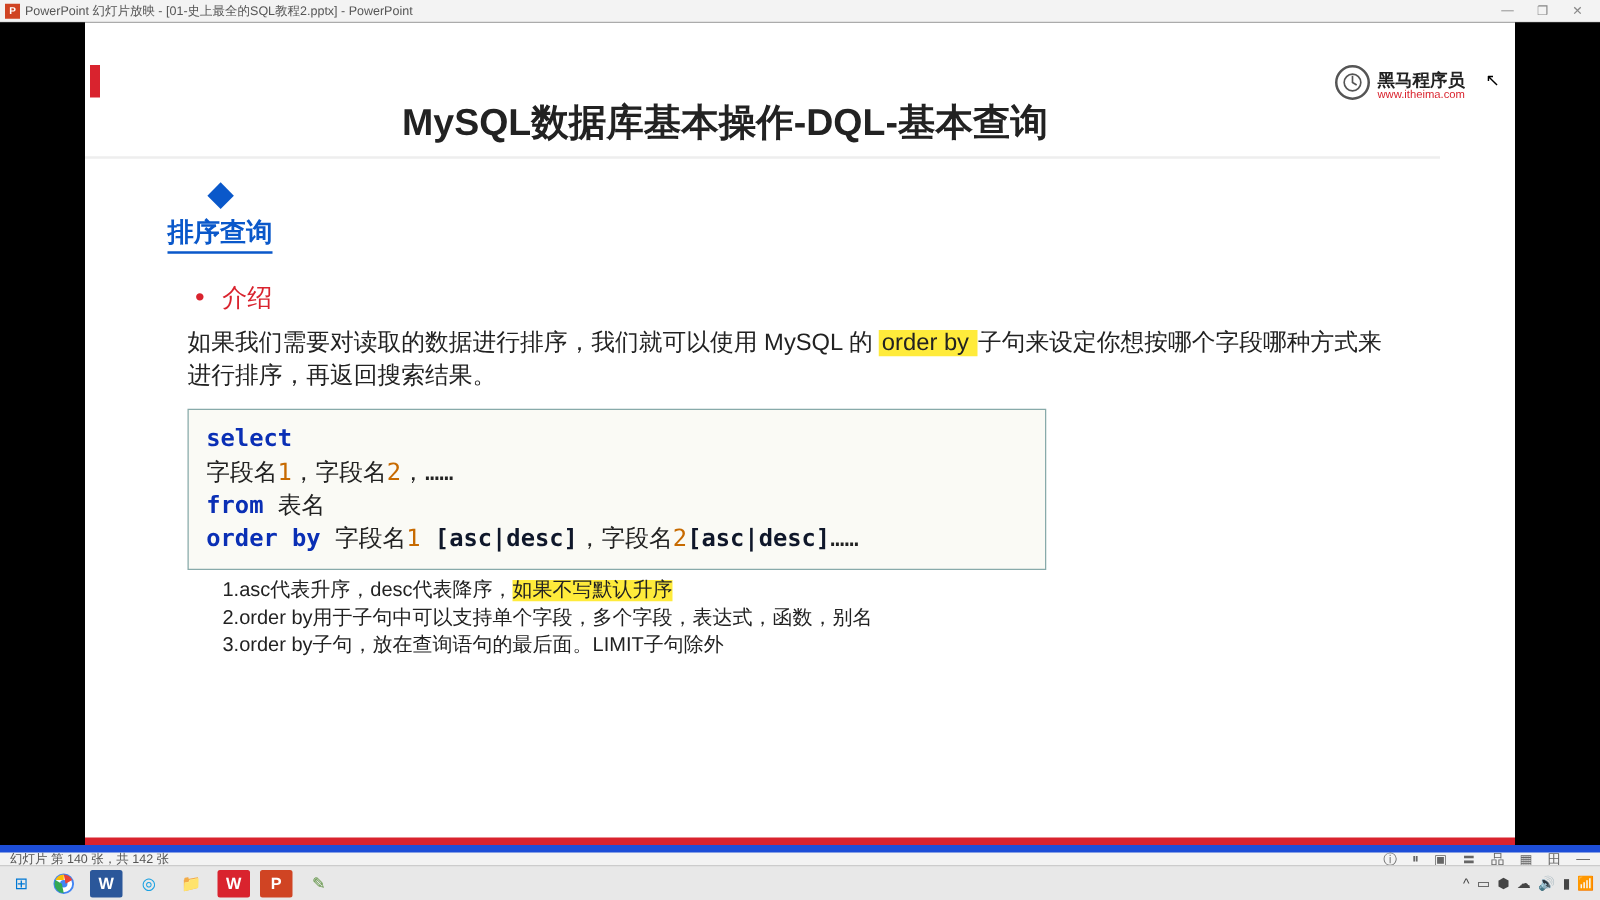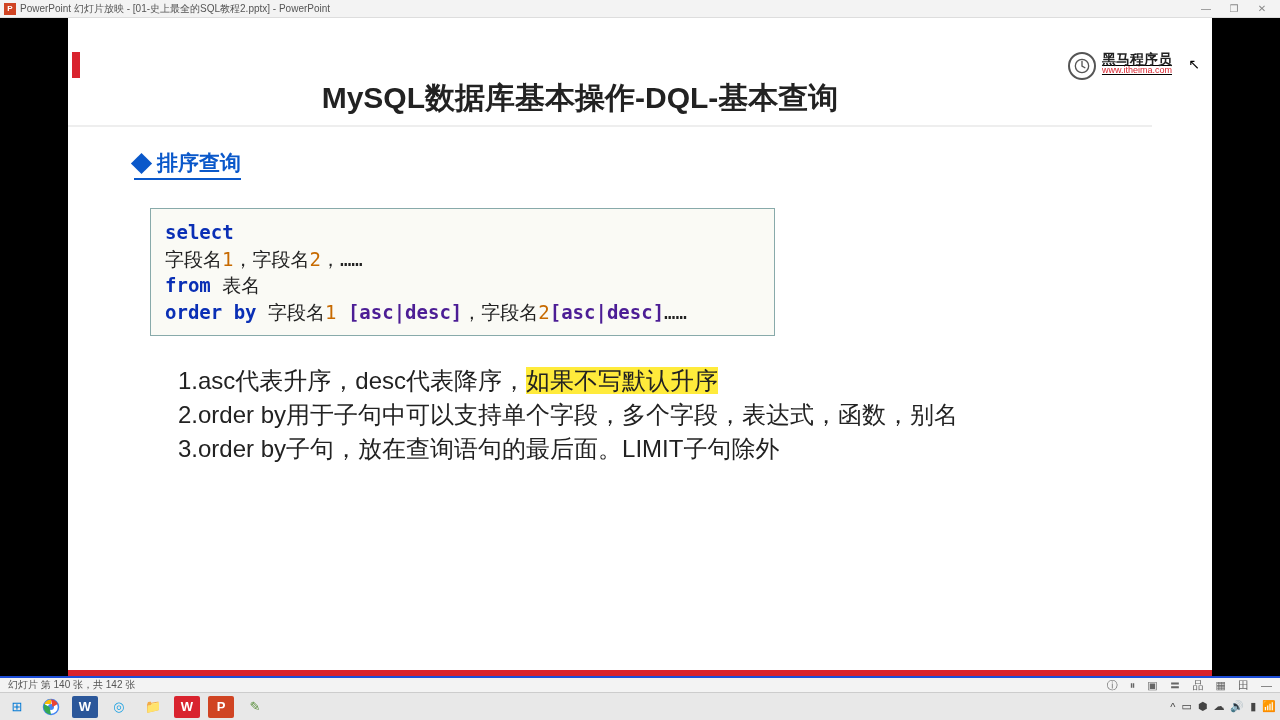--- a/index.html
+++ b/index.html
@@ -14,51 +14,51 @@
 
   
   .stage { flex: 1; display: flex; background: #000; position: relative; }
   .blackbar { width: 68px; background: #000; }
   .slide { flex: 1; background: #fff; position: relative; overflow: hidden; }
 
   
   .slide-header { display: flex; align-items: center; padding: 28px 60px 6px 0; border-bottom: 2px solid #eee; margin: 0 60px 0 0; flex-direction: column; }
   .red-bar { width: 8px; height: 26px; background: #d9232e; margin-left: 4px; margin-right: 56px; margin-top: 6px; align-self: flex-start; }
   .main-title { font-size: 30px; font-weight: 700; color: #222; letter-spacing: 0px; }
-  .brand { position: absolute; right: 40px; top: 34px; display: flex; align-items: flex-start; gap: 6px; text-decoration: underline; }
+  .brand { position: absolute; right: 40px; top: 34px; display: flex; align-items: flex-end; gap: 6px; }
   .brand-logo { width: 28px; height: 28px; border: 2px solid #555; border-radius: 50%; display: flex; align-items: center; justify-content: center; }
   .brand-logo svg { width: 16px; height: 16px; }
   .brand-text { display: flex; flex-direction: column; line-height: 1; }
   .brand-cn { font-size: 14px; font-weight: 700; color: #222; }
   .brand-url { font-size: 9px; color: #d9232e; }
 
   .content { padding: 22px 60px 0 52px; }
-  .section-h { display: flex; align-items: center; gap: 8px; color: #0a58ca; font-size: 21px; font-weight: 700; border-bottom: 2px solid #0a58ca; display: inline-flex; padding-bottom: 1px; margin-bottom: 22px; margin-left: 14px;}
+  .section-h { display: flex; align-items: center; gap: 8px; color: #0a58ca; font-size: 21px; font-weight: 700; border-bottom: 2px solid #0a58ca; display: inline-flex; padding-bottom: 1px; margin-bottom: 22px; margin-left: 14px; flex-direction: column;}
   .section-h .diamond { width: 15px; height: 15px; background: #0a58ca; transform: rotate(45deg); }
 
   .sub-h { color: #d9232e; font-size: 20px; margin-left: 36px; margin-bottom: 10px; }
   .sub-h::before { content: "•"; color: #d9232e; margin-right: 14px; font-size: 22px; }
 
   .para { font-size: 19px; color: #222; line-height: 1.35; margin: 0 40px 14px 30px; }
   .para .hl { background: #ffeb3b; padding: 0 2px; }
 
-  .codebox { border: 1.5px solid #8aa; background: #fafaf5; margin: 6px 0 28px 30px; padding: 10px 14px; width: 625px; font-family: "Consolas", monospace; font-size: 19px; line-height: 1.4; }
+  .codebox { border: 1.5px solid #8aa; background: #fafaf5; margin: 6px 0 6px 30px; padding: 10px 14px; width: 687px; font-family: "Consolas", monospace; font-size: 19px; line-height: 1.4; }
   .kw { color: #0a2fb5; font-weight: 700; }
   .num { color: #c76a00; }
-  .brk { color: #4c1d95; font-weight: 600; }
+  .brk { color: #0f172a; font-weight: 600; }
   .txt { color: #222; }
 
-  .feat-list { margin-left: 58px; font-size: 24px; color: #222; line-height: 1.4; }
+  .feat-list { margin-left: 58px; font-size: 16px; color: #222; line-height: 1.4; }
   .feat-list .hl2 { background: #ffeb3b; }
 
   .slide-footer { position: absolute; bottom: 0; left: 0; right: 0; height: 6px; background: #d9232e; }
   .cursor { position: absolute; right: 12px; top: 38px; font-size: 14px; color: #000; }
 
   
-  .statusbar { height: 16px; background: #f3f3f3; display: flex; align-items: center; font-size: 10px; color: #555; padding: 0 8px; border-top: 2px solid #1d4ed8; text-align: center; }
+  .statusbar { height: 16px; background: #f3f3f3; display: flex; align-items: center; font-size: 10px; color: #555; padding: 0 8px; border-top: 6px solid #1d4ed8; text-align: center; }
   .statusbar .spacer { flex: 1; }
   .statusbar .sb-icon { margin-left: 12px; color: #666; font-size: 11px; }
 
   
   .taskbar { height: 28px; background: #e8e8e8; border-top: 1px solid #ccc; display: flex; align-items: center; padding: 0 4px; gap: 8px; }
   .taskbar .tb-item { width: 26px; height: 22px; display: flex; align-items: center; justify-content: center; font-size: 13px; border-radius: 2px; }
   .taskbar .spacer { flex: 1; }
   .tray { display: flex; align-items: center; gap: 6px; font-size: 11px; color: #444; }
   .tb-win { color:#0078d4; }
   .tb-chrome { }
@@ -102,21 +102,25 @@
       </div>
     </div>
 
     <div class="content">
       <div class="section-h">
         <span class="diamond"></span>
         <span>排序查询</span>
       </div>
       <div style="clear:both"></div>
 
+      <div class="sub-h">介绍</div>
 
+      <div class="para">
+        <span>如果我们需要对读取的数据进行排序，我们就可以使用 MySQL 的 </span><span class="hl">order by </span><span>子句来设定你想按哪个字段哪种方式来进行排序，再返回搜索结果。</span>
+      </div>
 
       <div class="codebox">
         <div><span class="kw">select</span></div>
         <div><span class="txt"> 字段名</span><span class="num">1</span><span class="txt">，字段名</span><span class="num">2</span><span class="txt">，……</span></div>
         <div><span class="kw">from</span><span class="txt"> 表名</span></div>
         <div><span class="kw">order by</span><span class="txt"> 字段名</span><span class="num">1</span><span> </span><span class="brk">[asc|desc]</span><span class="txt">，字段名</span><span class="num">2</span><span class="brk">[asc|desc]</span><span class="txt">……</span></div>
       </div>
 
 
       <div class="feat-list">

